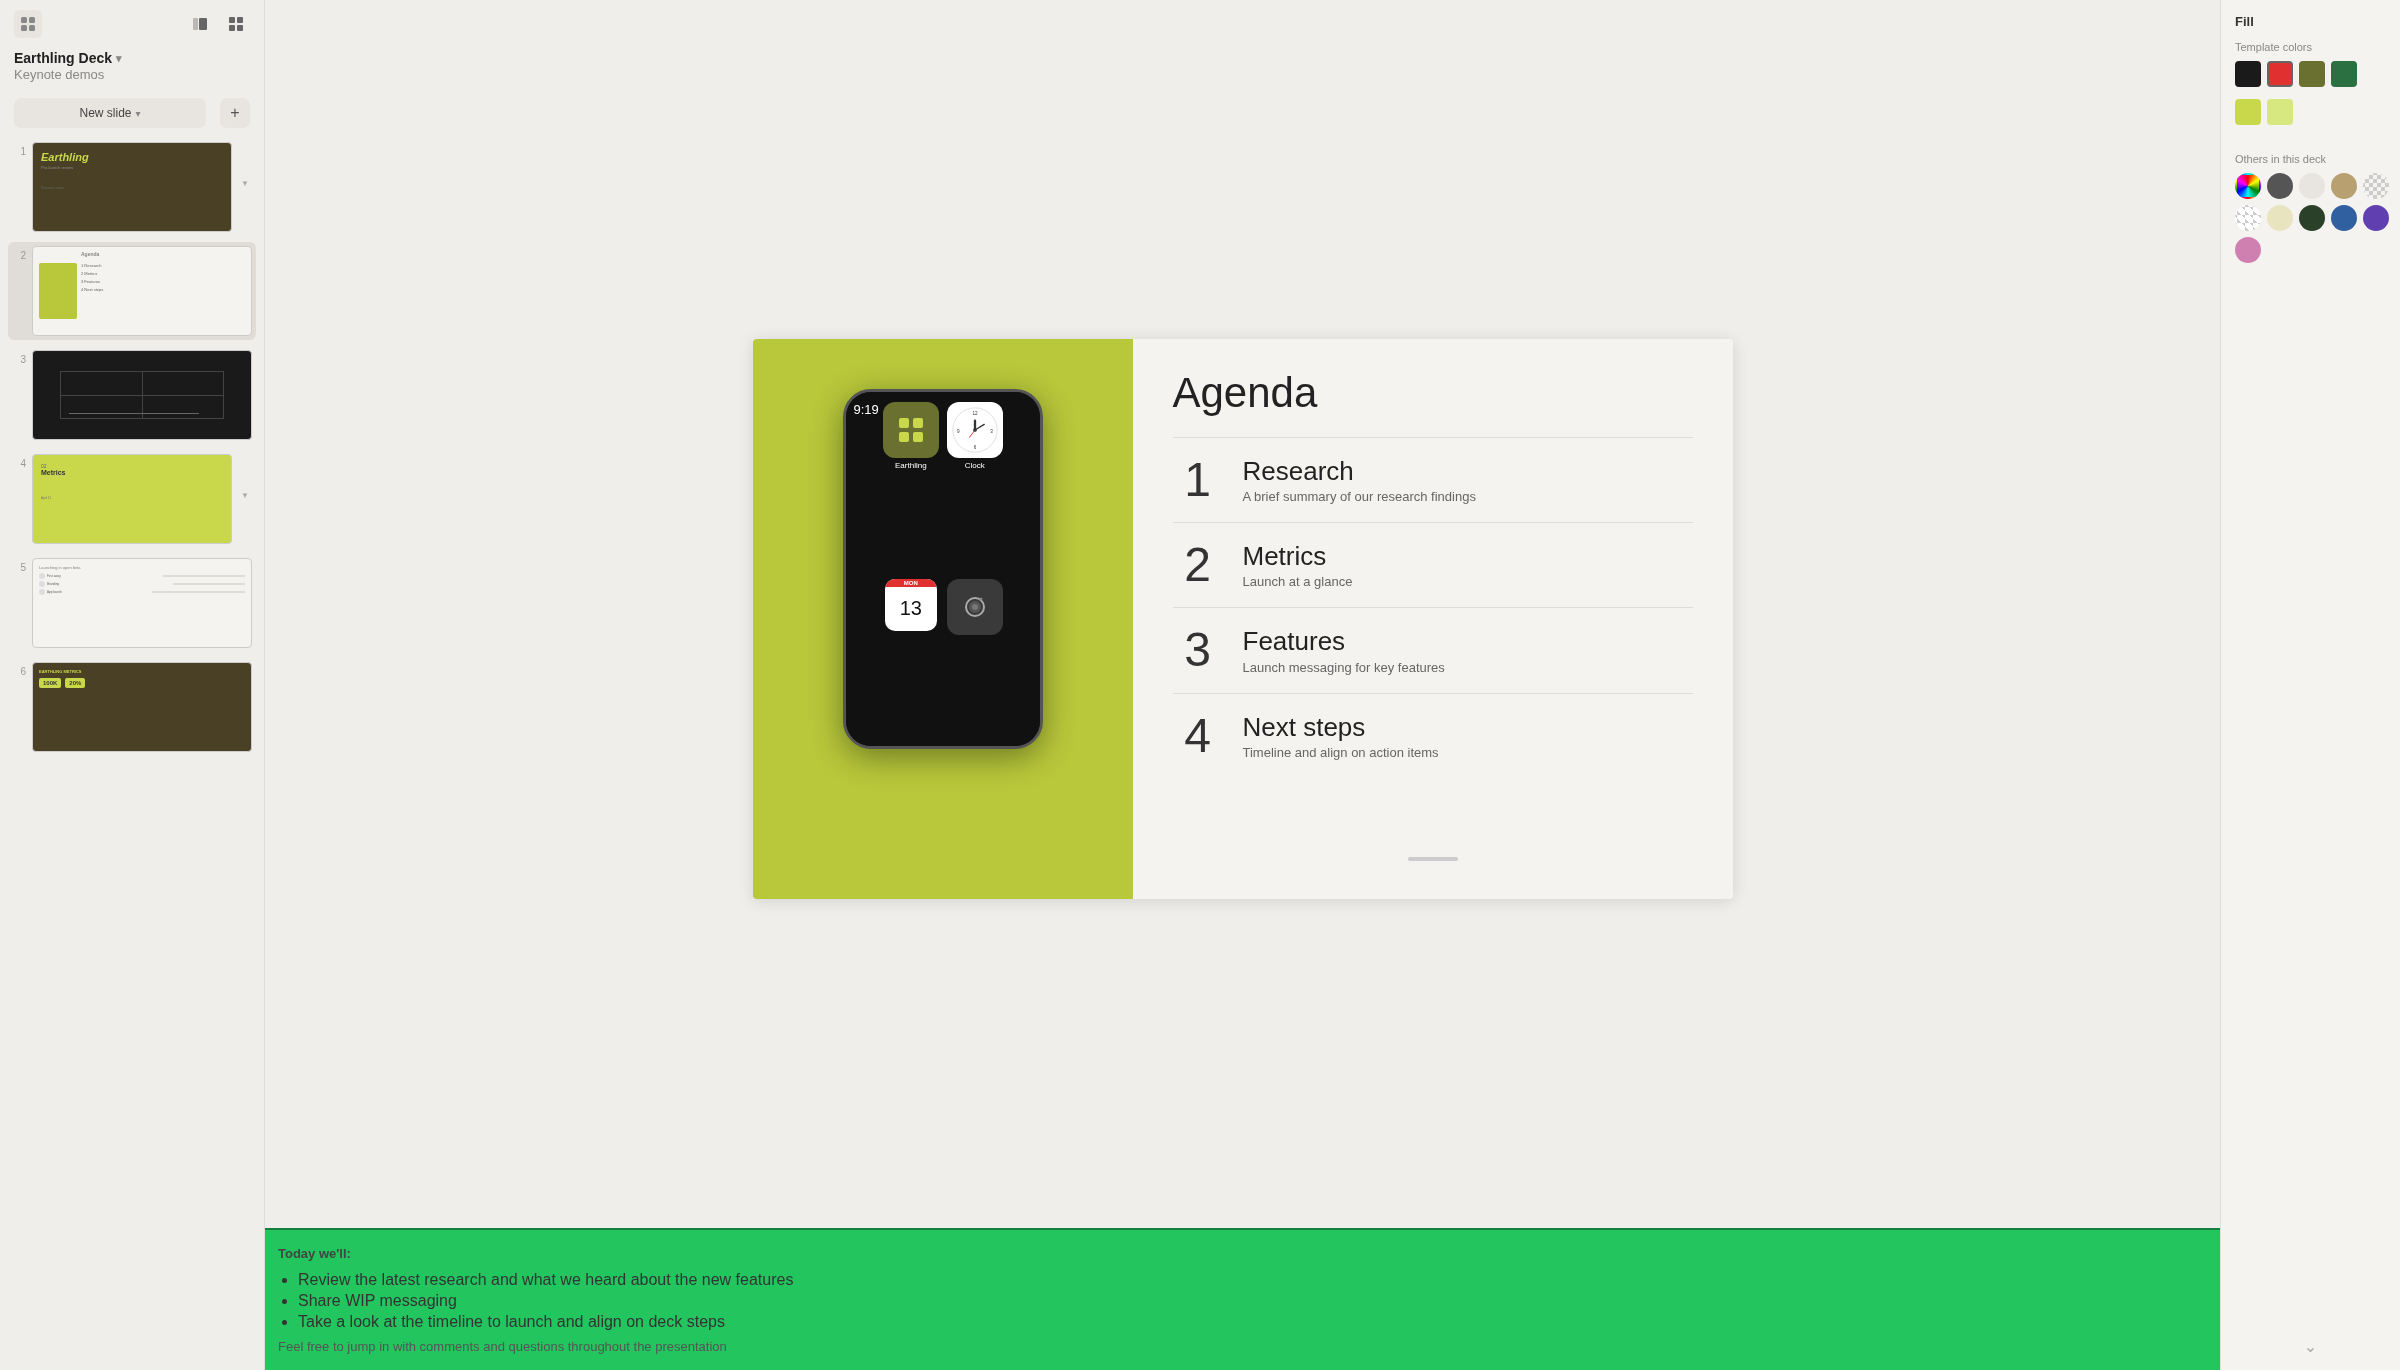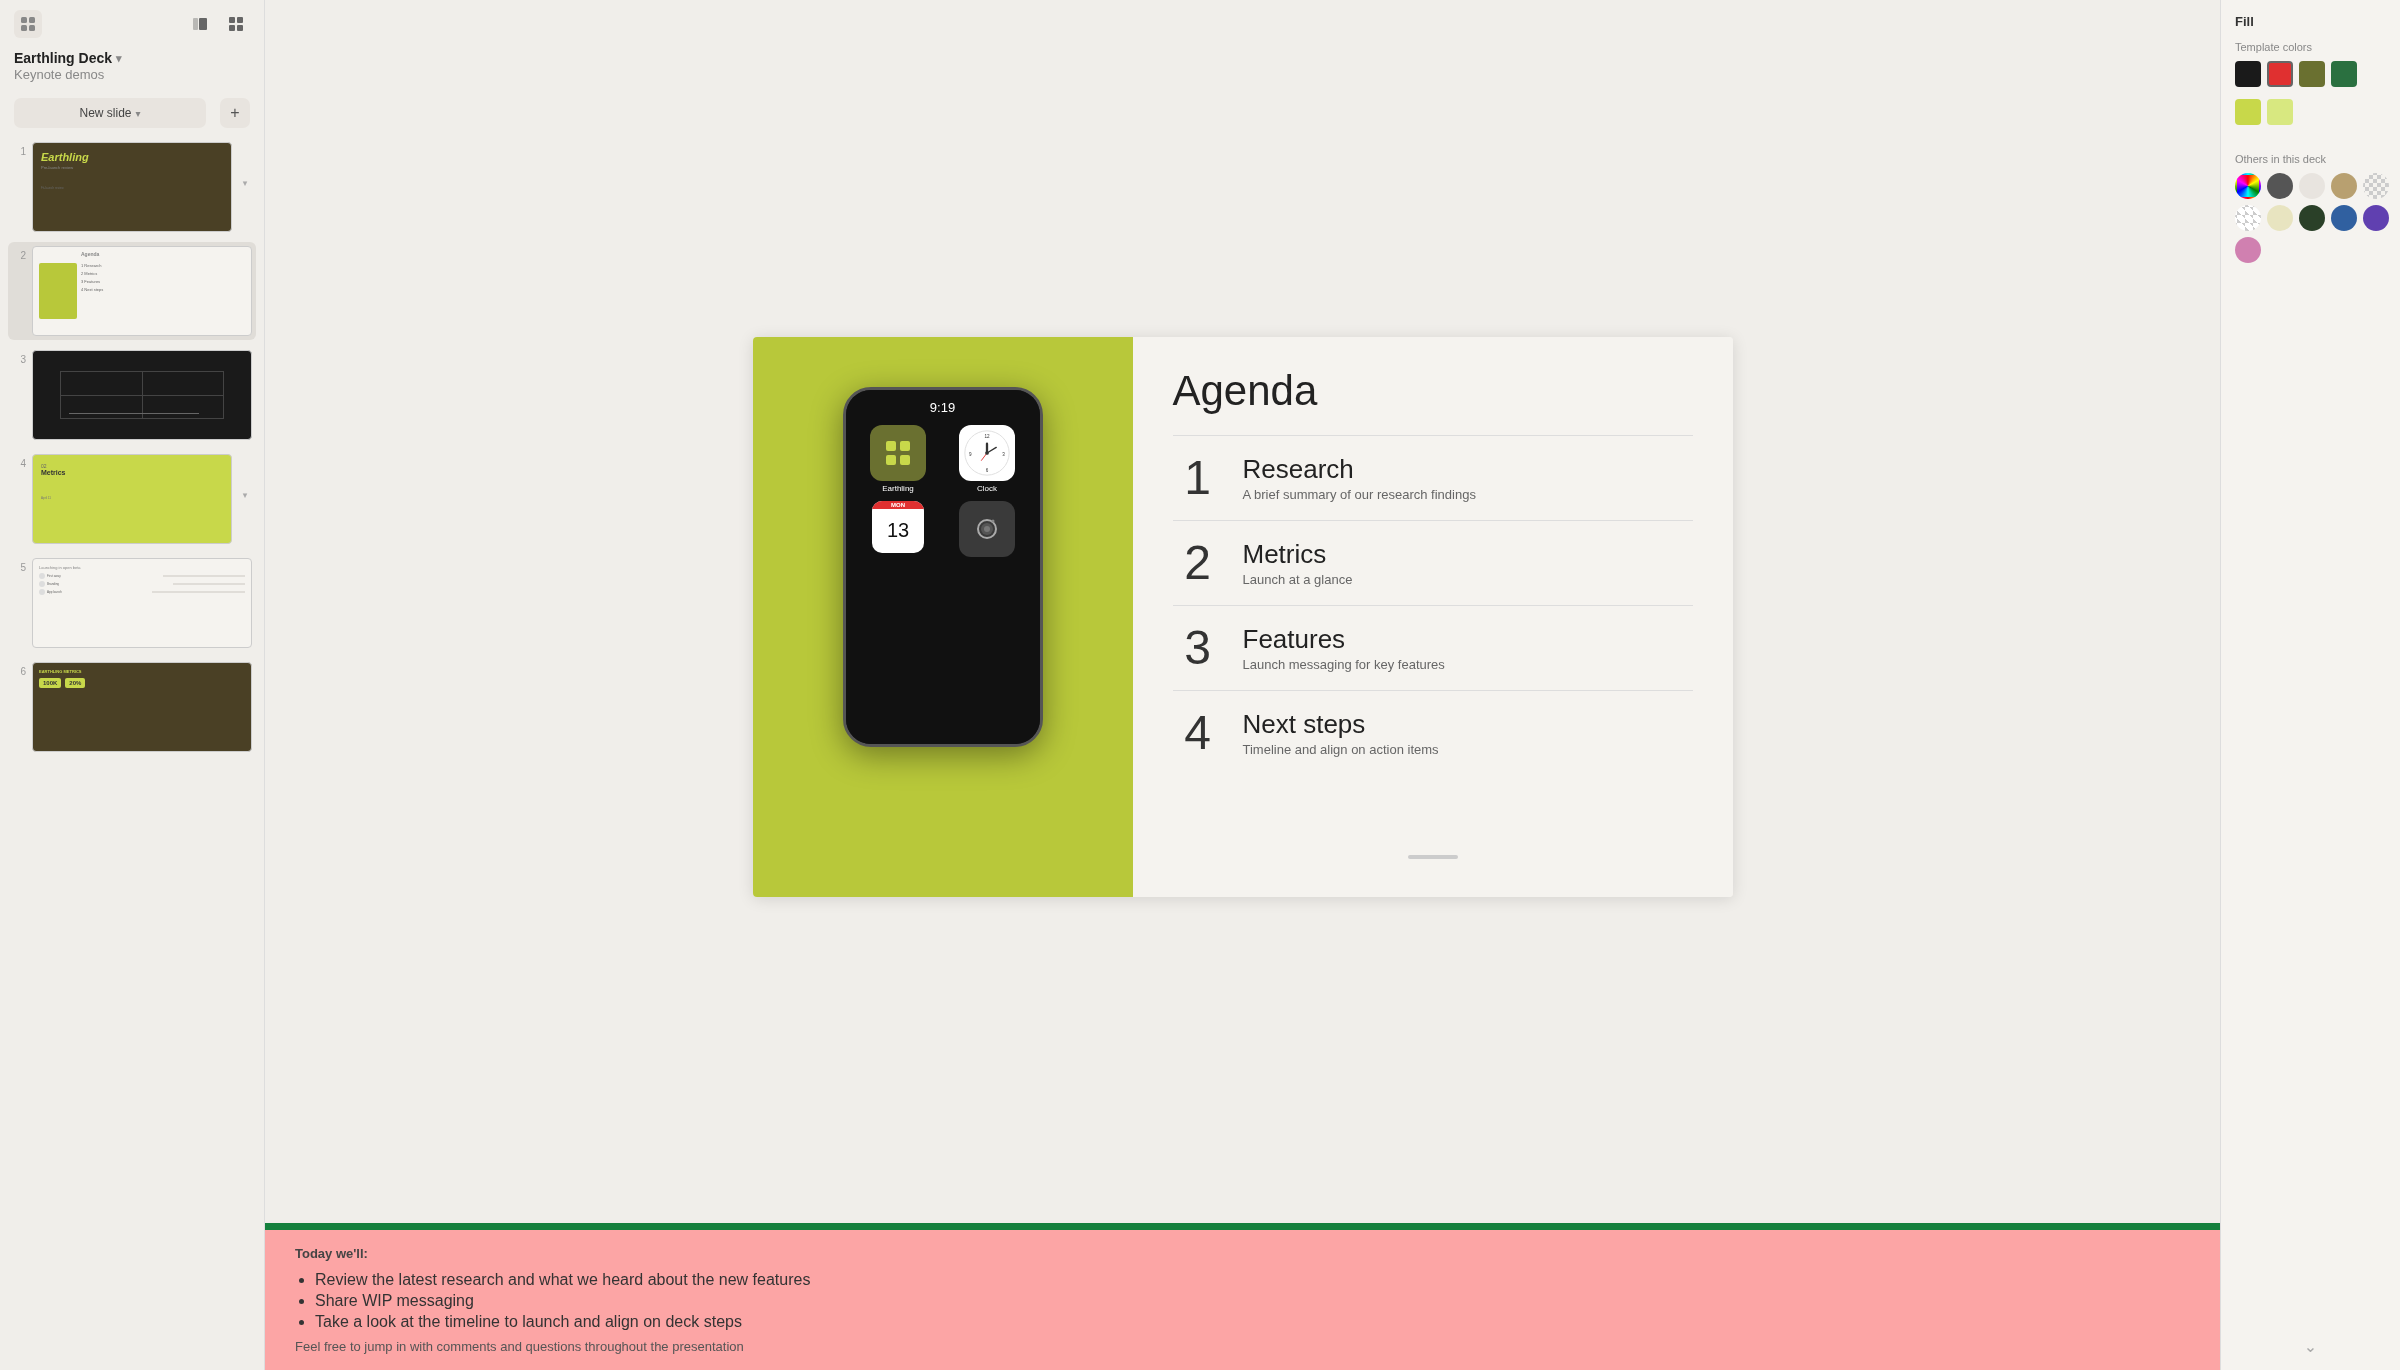--- a/index.html
+++ b/index.html
@@ -269,21 +269,21 @@
       overflow: hidden;
       margin-top: 30px;
       box-shadow: 0 8px 32px rgba(0,0,0,0.4);
     }
 
     .phone-screen {
       background: #111;
       width: 100%;
       height: 100%;
       display: flex;
-      flex-direction: column;
+      flex-direction: row;
       padding: 10px 8px 8px;
       position: relative;
     }
 
     .phone-time {
       font-size: 13px;
       color: #fff;
       font-weight: 300;
       text-align: center;
       margin-bottom: 10px;
@@ -409,23 +409,23 @@
     }
 
     .agenda-desc {
       font-size: 13px;
       color: #666;
       margin-top: 2px;
     }
 
     
     #notes-area {
-      background: #fca5a5;
-      border-top: 7px solid #15803d;
-      padding: 16px 30px;
+      background: #22c55e;
+      border-top: 2px solid #15803d;
+      padding: 16px 13px;
       max-height: 200px;
       overflow-y: auto;
     }
 
     .notes-header {
       font-size: 13px;
       font-weight: 600;
       color: #444;
       margin-bottom: 10px;
     }

